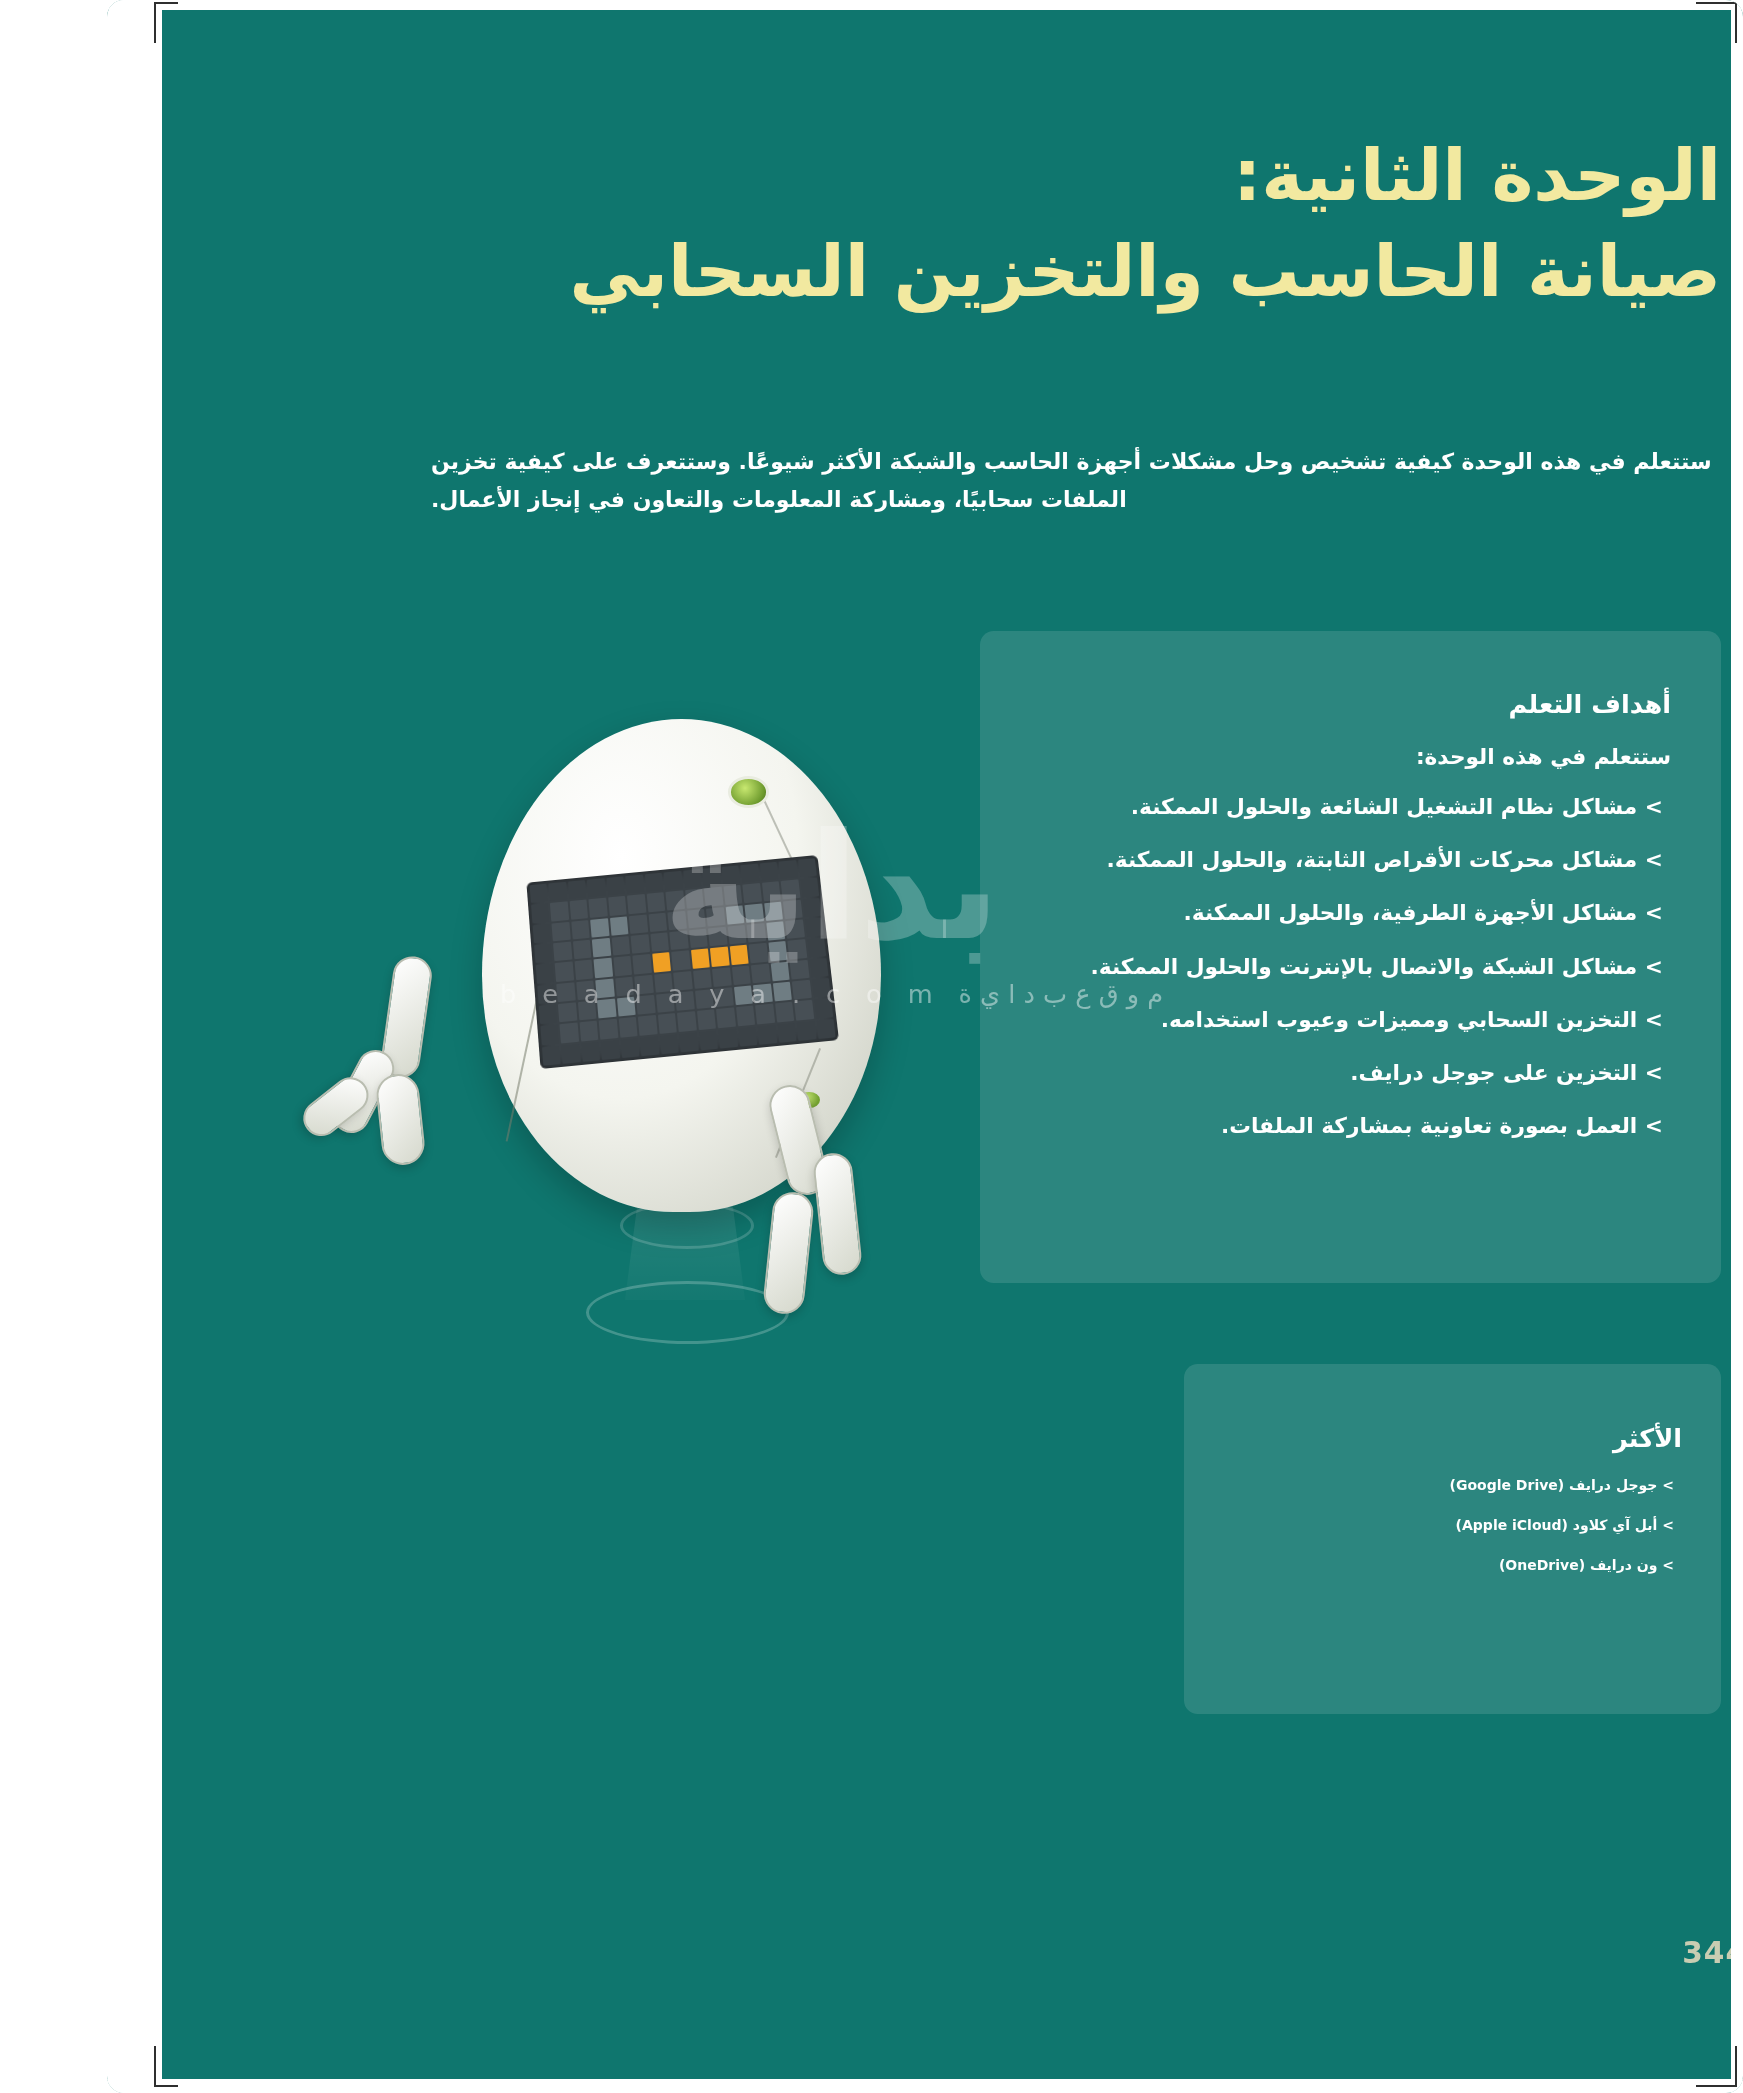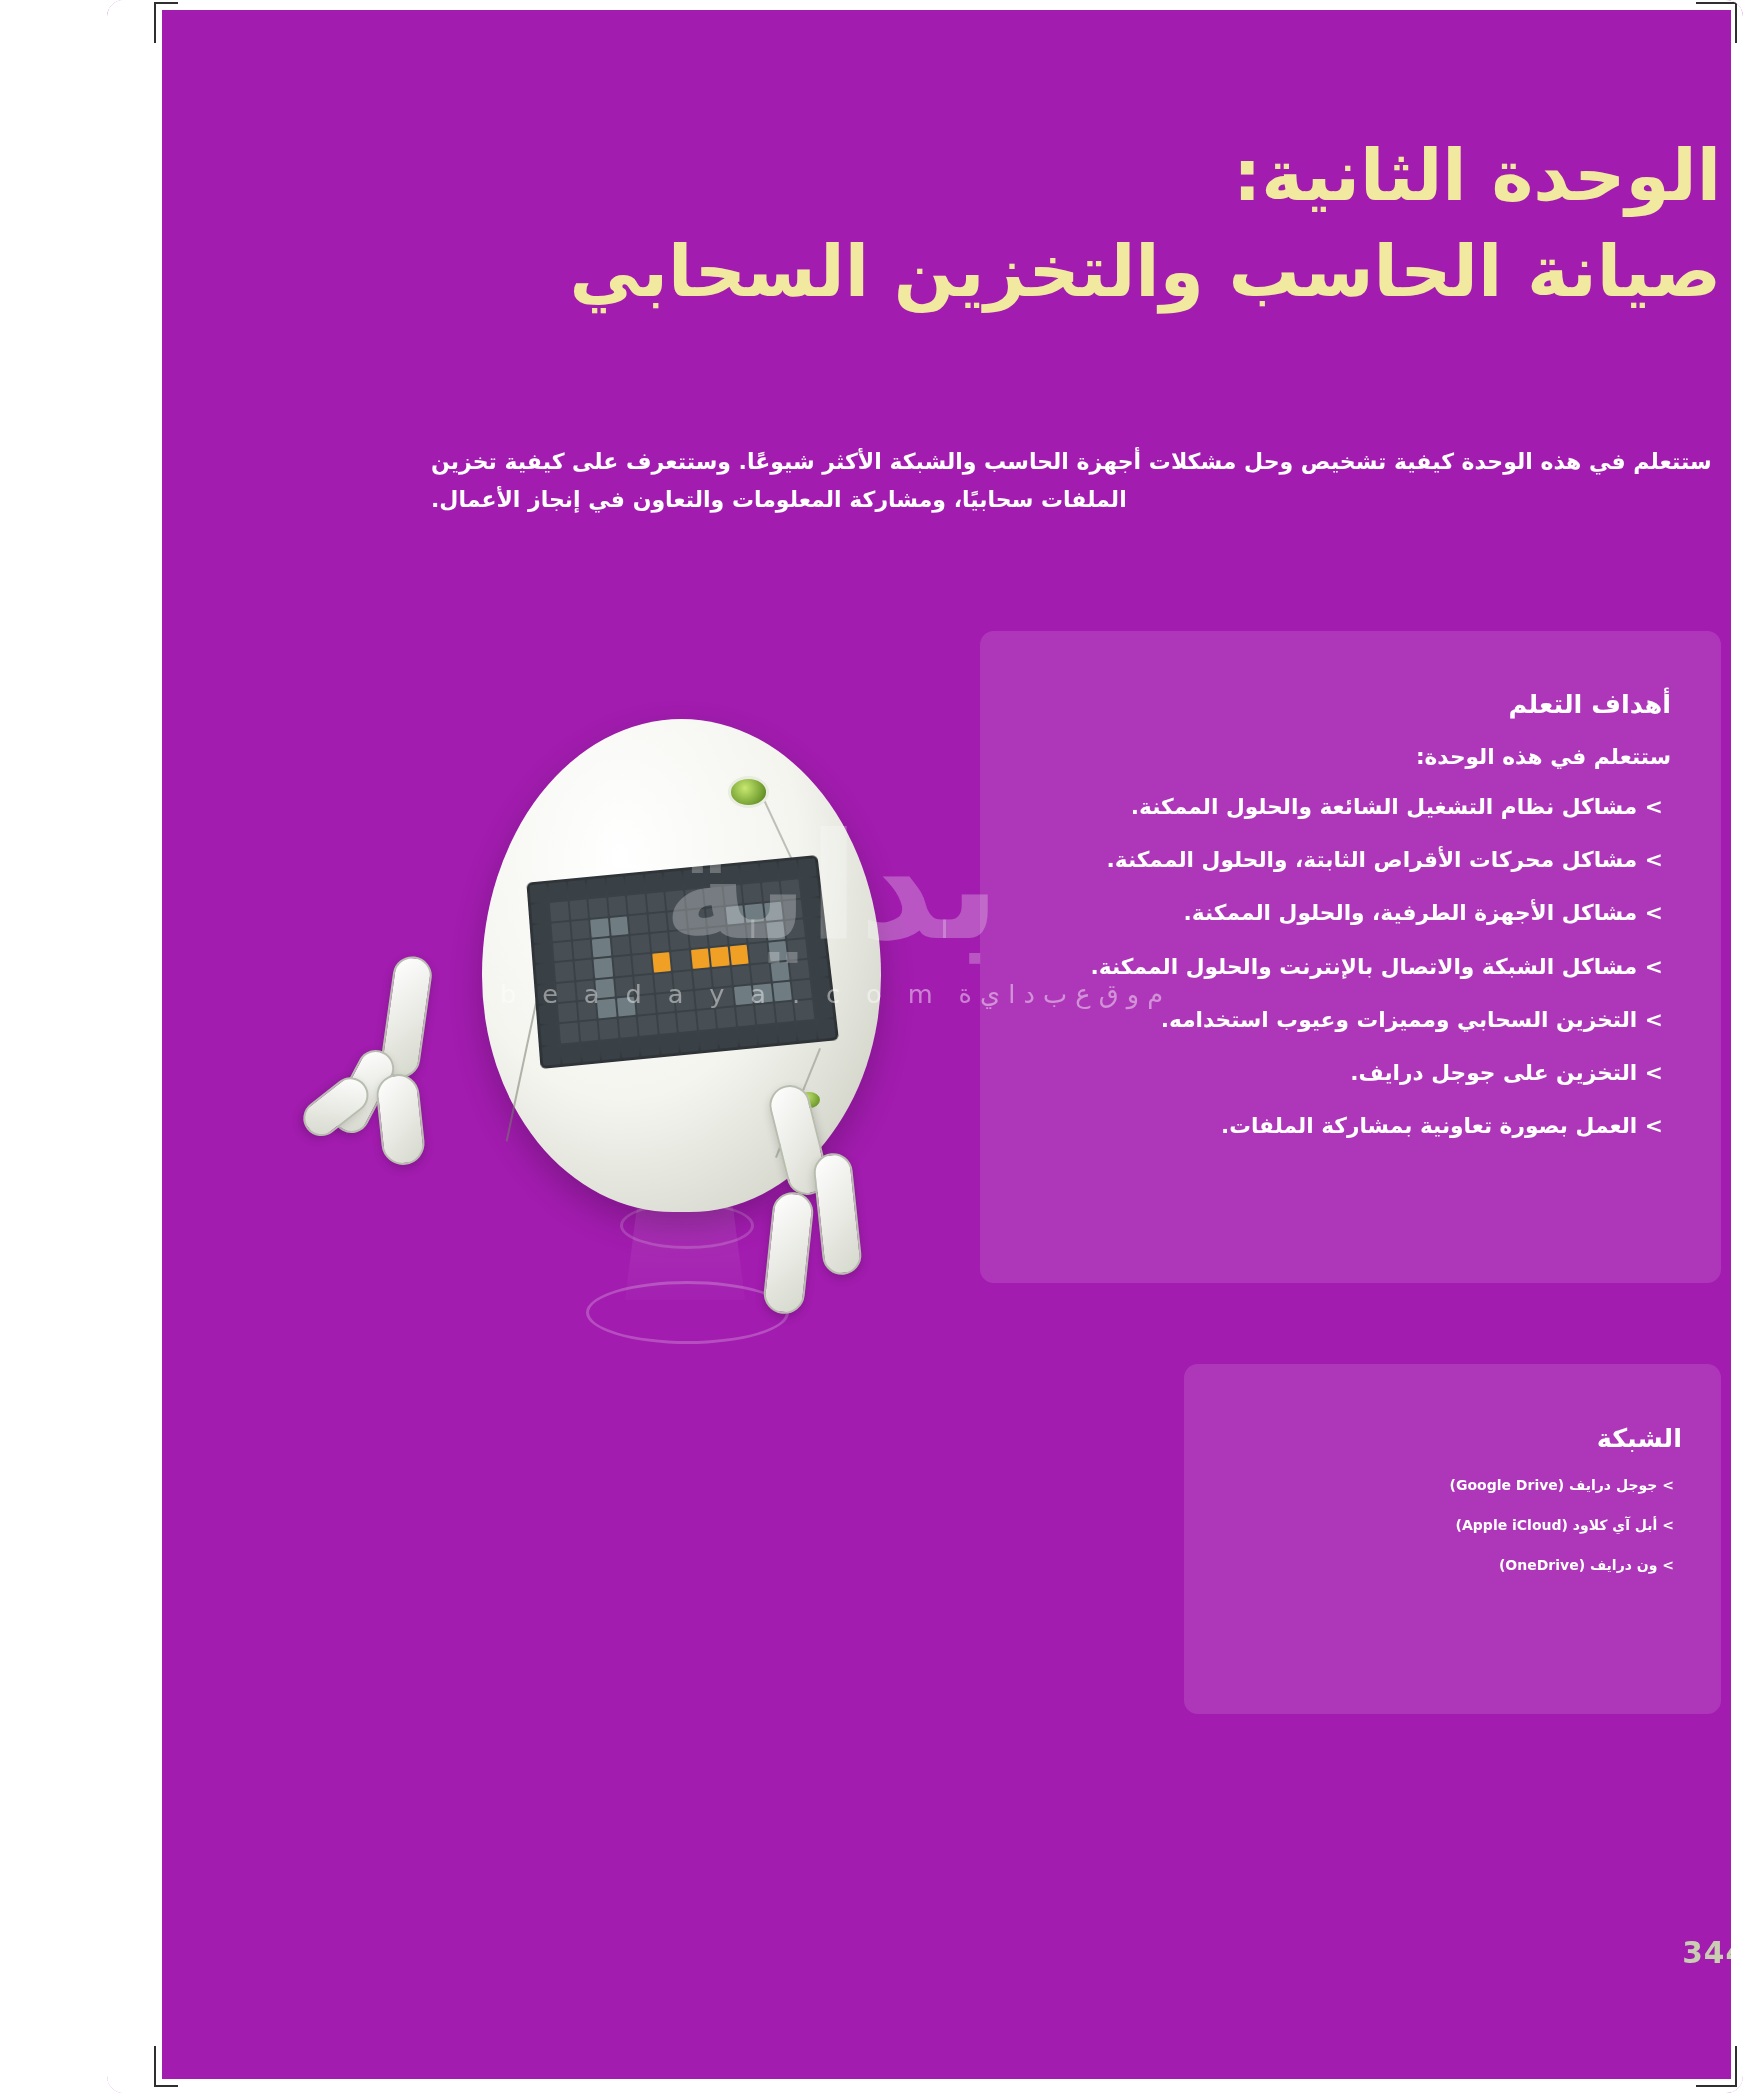--- a/index.html
+++ b/index.html
@@ -7,21 +7,21 @@
     padding: 0;
     background: #ffffff;
   }
   body {
     font-family: "DejaVu Sans", "Liberation Sans", sans-serif;
   }
   .page {
     position: relative;
     width: 1636px;
     height: 2093px;
-    background: #a21caf;
+    background: #0f766e;
     overflow: hidden;
     border-radius: 17px;
   }
   
   .frame-left {
     position: absolute;
     left: 0; top: 0;
     width: 55px; height: 2093px;
     background: #ffffff;
     z-index: 40;
@@ -519,21 +519,21 @@
           <li>&gt; مشاكل الشبكة والاتصال بالإنترنت والحلول الممكنة.</li>
           <li>&gt; التخزين السحابي ومميزات وعيوب استخدامه.</li>
           <li>&gt; التخزين على جوجل درايف.</li>
           <li>&gt; العمل بصورة تعاونية بمشاركة الملفات.</li>
         </ul>
       </div>
     </div>
 
     <div class="card card-tools">
       <div class="card-inner">
-        <div class="card-heading">الشبكة</div>
+        <div class="card-heading">الأكثر</div>
         <ul class="card-list">
           <li>&gt; جوجل درايف (Google Drive)</li>
           <li>&gt; أبل آي كلاود (Apple iCloud)</li>
           <li>&gt; ون درايف (OneDrive)</li>
         </ul>
       </div>
     </div>
 
     <div class="page-number">344</div>
 

